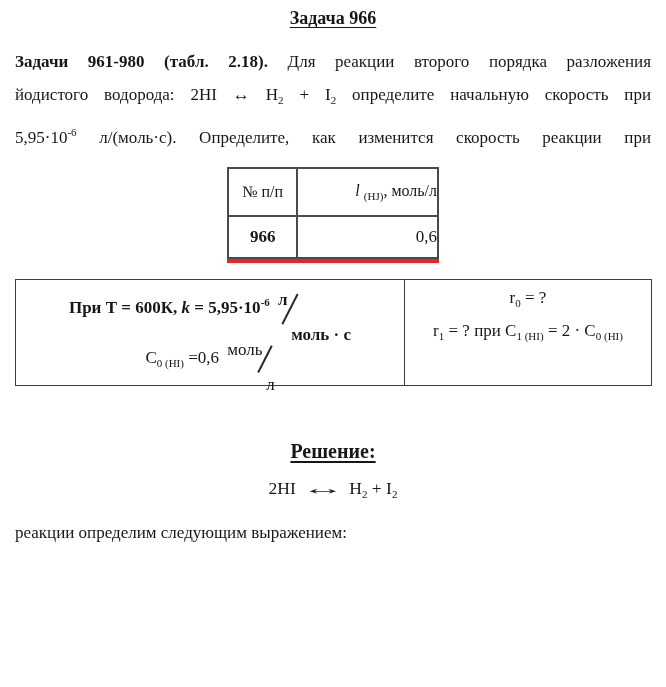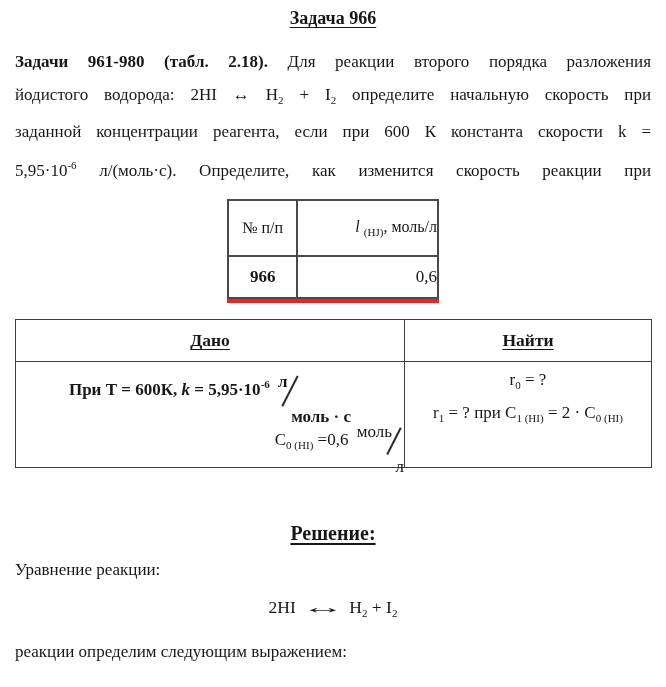--- a/index.html
+++ b/index.html
@@ -20,36 +20,36 @@
   .sb { font-size:11px; vertical-align:-4px; }
   .sp { font-size:11px; vertical-align:7px; }
   .it { font-style:italic; }
 
   
   .stable-wrap { margin:12px auto 0 auto; width:212px; }
   .stable { border-collapse:collapse; width:212px; }
   .stable td {
     border:2px solid #4a4a4a; text-align:center; vertical-align:middle;
   }
-  .stable .hrow td { height:56px; font-size:16px; }
+  .stable .hrow td { height:48px; font-size:16px; }
   .stable .vrow td { height:42px; font-size:17px; }
   .stable td.c1 { width:70px; }
   .stable td.c2 { width:142px;text-align:right; }
   .redbar { width:212px; height:4px; background:#e8262a; }
 
   
   .gtable { border-collapse:collapse; width:636px; margin:16px 15px 0 15px; table-layout:fixed; }
   .gtable td { border:1.5px solid #3c3c3c; }
   .gtable .ghead td { height:42px; text-align:center; vertical-align:middle; font-weight:bold; font-size:17.5px; }
   .gtable .gbody td { height:106px; vertical-align:top; }
   .gtable td.gleft { width:389px; }
   .gtable td.gright { width:247px; }
   .fline { text-align:center; }
   .given-l1 { margin-top:12px;font-weight:bold; }
-  .given-l2 { margin-top:18px;text-align:right; }
+  .given-l2 { margin-top:18px; }
   .find-l1 { margin-top:8px; }
   .find-l2 { margin-top:12px; }
 
   
   .dfrac { display:inline-flex; align-items:center; vertical-align:middle; margin-left:4px; }
   .dnum { position:relative; top:-9px; }
   .dden { position:relative; top:26px; }
   .dslash { display:inline-block; width:1.6px; height:34px; background:#2a2a2a;
             transform:rotate(27deg); margin:0 1px; }
   .dfrac.small .dslash { height:30px; }
@@ -63,21 +63,20 @@
 </head>
 <body>
 
 <div class="page">
 
   <div class="title"><span class="u">Задача 966</span></div>
 
   <div class="intro">
     <div class="jline"><span class="b">Задачи 961-980 (табл. 2.18).</span> <span>Для реакции второго порядка разложения</span></div>
     <div class="jline"><span>йодистого водорода: 2HI ↔ H</span><span class="sb">2</span><span> + I</span><span class="sb">2</span><span> определите начальную скорость при</span></div>
-    <div class="jline"><span>заданной концентрации реагента, если при 600 К константа скорости k =</span></div>
     <div class="jline"><span>5,95·10</span><span class="sp">-6</span><span> л/(моль·с). Определите, как изменится скорость реакции при</span></div>
   </div>
 
   <div class="stable-wrap">
     <table class="stable">
       <tbody>
           <tr class="hrow">
         <td class="c1">№ п/п</td>
         <td class="c2"><span class="it">l</span> <span class="sb">(HJ)</span><span>, моль/л</span></td>
       </tr>
@@ -85,24 +84,20 @@
         <td class="c1 b">966</td>
         <td class="c2">0,6</td>
       </tr>
     </tbody>
       </table>
     <div class="redbar"></div>
   </div>
 
   <table class="gtable">
     <tbody>
-        <tr class="ghead">
-      <td class="gleft"><span class="u">Дано</span></td>
-      <td class="gright"><span class="u">Найти</span></td>
-    </tr>
     <tr class="gbody">
       <td class="gleft">
         <div class="fline given-l1">
           <span>При Т = 600К, </span><span class="it">k</span><span> = 5,95·10</span><span class="sp">-6</span>
           <span class="dfrac">
                 <span class="dnum">л</span>
                 <span class="dslash"></span>
                 <span class="dden">моль · с</span>
               </span>
         </div>
@@ -118,21 +113,20 @@
       <td class="gright">
         <div class="fline find-l1"><span>r</span><span class="sb">0</span><span> = ?</span></div>
         <div class="fline find-l2"><span>r</span><span class="sb">1</span><span> = ? при  C</span><span class="sb">1 (HI)</span><span> = 2 · C</span><span class="sb">0 (HI)</span></div>
       </td>
     </tr>
   </tbody>
     </table>
 
   <div class="sol-head"><span class="u">Решение:</span></div>
 
-  <div class="eq-label">Уравнение реакции:</div>
 
   <div class="equation">
     <span>2HI</span><span class="long-arrow">↔</span><span>H</span><span class="sb">2</span><span> + I</span><span class="sb">2</span>
   </div>
 
   <div class="sol-para">
     <div class="jline last"><span>реакции определим следующим выражением:</span></div>
   </div>
 
 </div>

